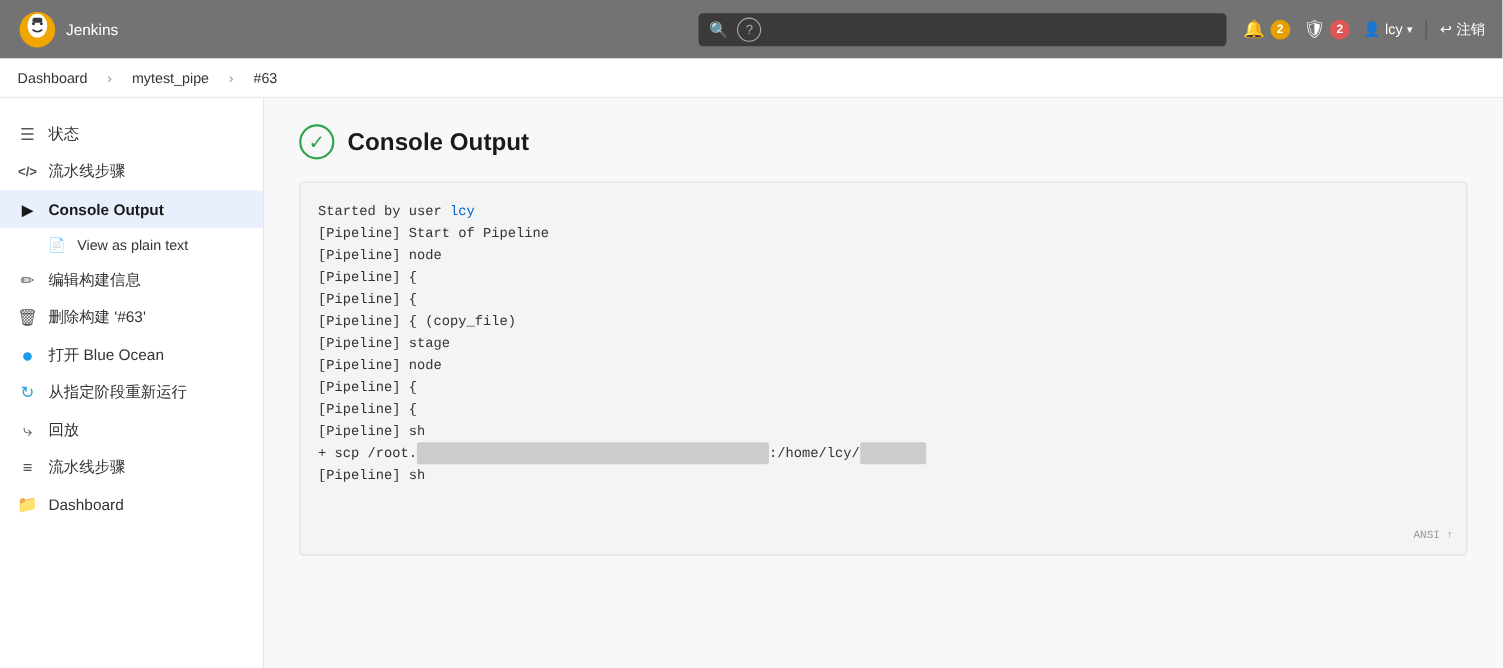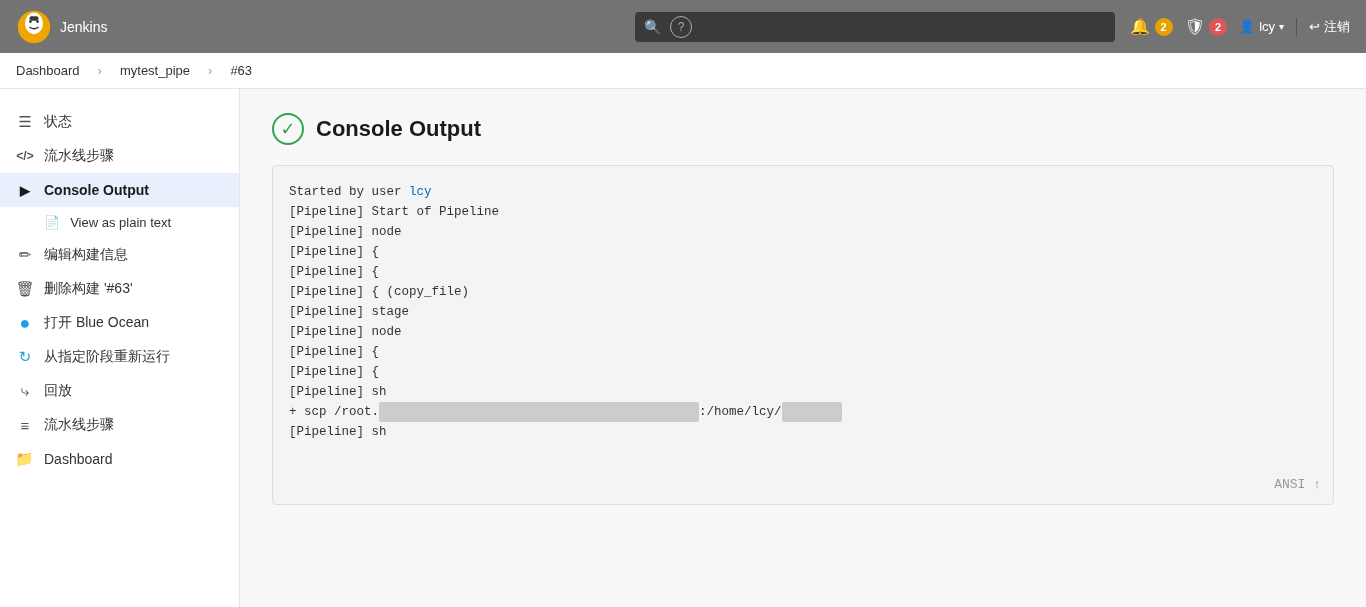--- a/index.html
+++ b/index.html
@@ -187,21 +187,21 @@
       background: #ccc;
       color: transparent;
       border-radius: 2px;
       user-select: none;
       min-width: 60px;
     }
     #ansi-label {
       position: absolute;
       bottom: 8px;
       right: 12px;
-      font-size: 13px;
+      font-size: 10px;
       color: #999;
     }
   </style>
 </head>
 <body>
 
 <header id="header">
   <div id="logo-area">
     <svg id="jenkins-logo" viewBox="0 0 40 40" xmlns="http://www.w3.org/2000/svg">
       <circle cx="20" cy="20" r="18" fill="#f0a500"></circle>

